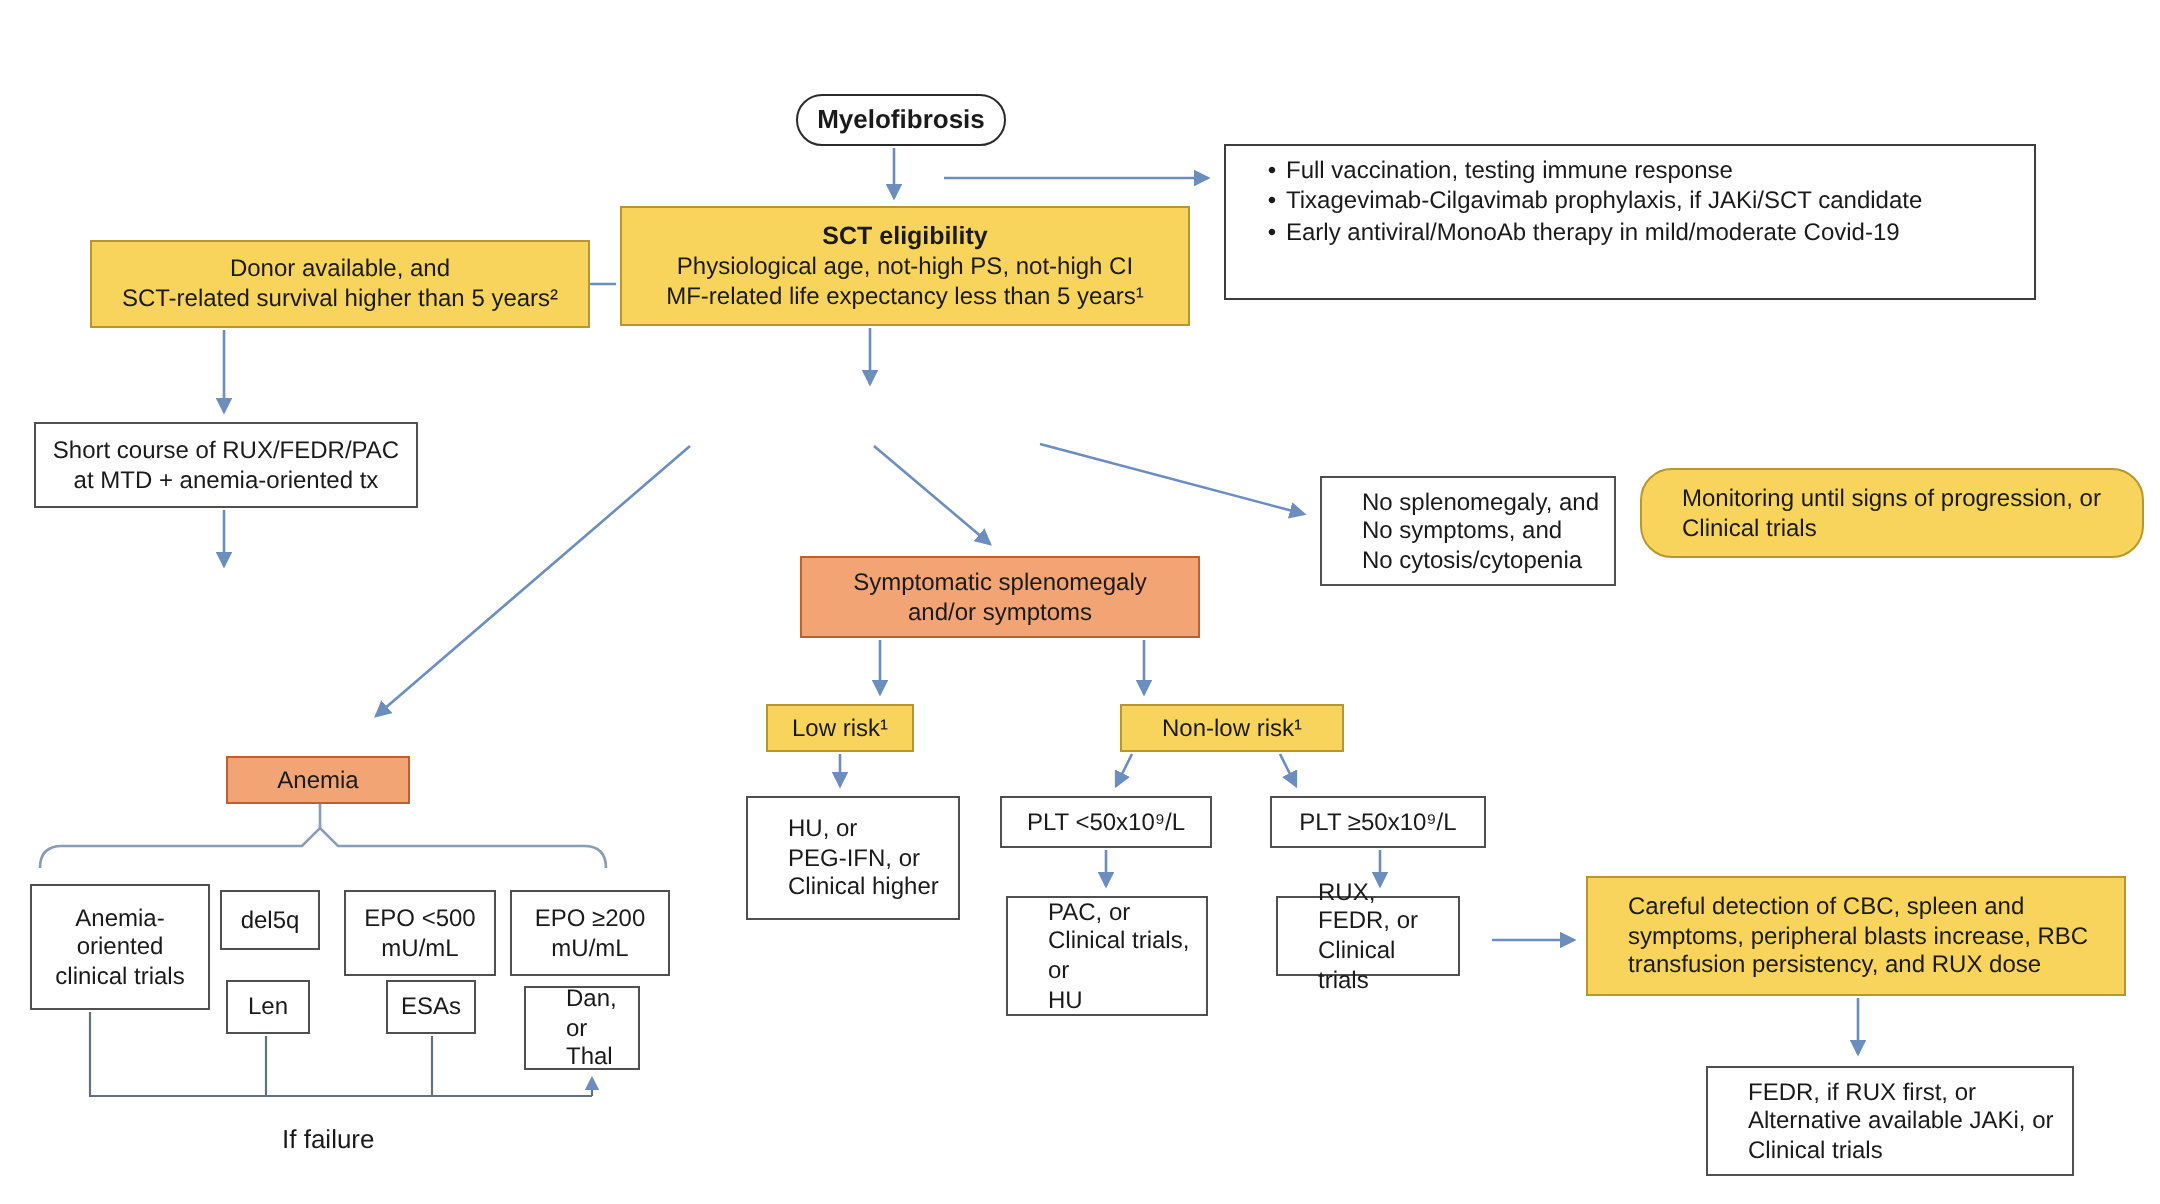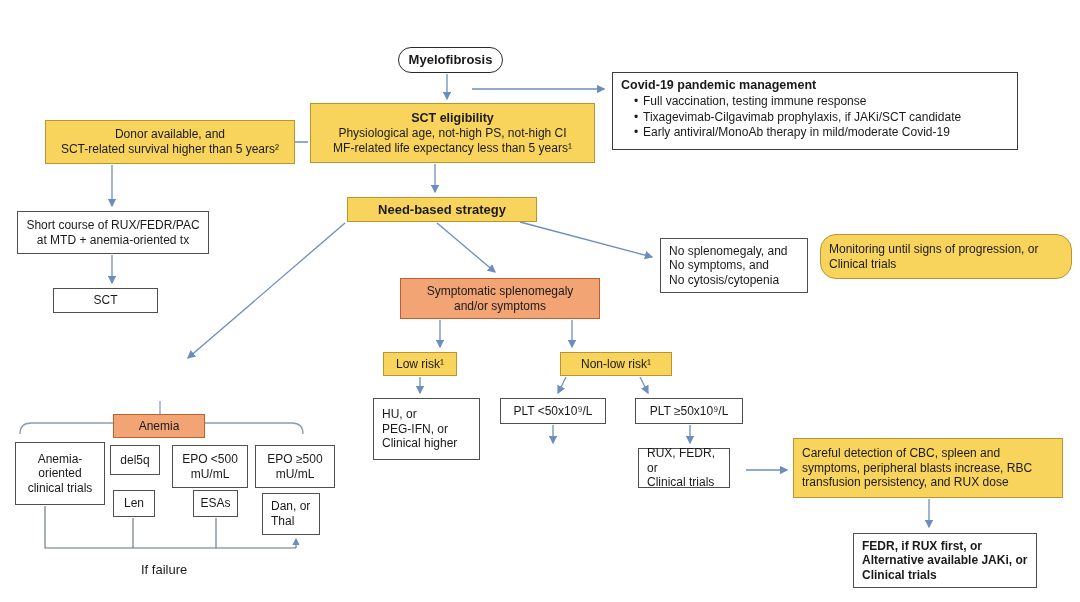--- a/index.html
+++ b/index.html
@@ -9,21 +9,21 @@
     --arrow:#6C8EBF; --bracket:#8A9BB4; --connector:#63707E;
   }
   html,body{margin:0;padding:0;}
   body{font-family:"Liberation Sans",sans-serif;background:#fff;}
   .canvas{position:relative;width:1080px;height:602px;background:#fff;overflow:hidden;}
   .wires{position:absolute;left:0;top:0;z-index:0;}
   .node{position:absolute;z-index:1;box-sizing:border-box;display:flex;flex-direction:column;
         justify-content:center;font-size:12px;line-height:1.22;color:#1a1a1a;
         white-space:pre-line;background:var(--white-fill);border:1.4px solid var(--box-border);}
   .center{text-align:center;align-items:center;}
-  .left{text-align:left;padding-left:8px;padding-right:6px;}
+  .left{text-align:left;padding-left:20px;padding-right:6px;}
   .yellow{background:var(--yellow-fill);border:1.4px solid var(--yellow-border);}
   .orange{background:var(--orange-fill);border:1.4px solid var(--orange-border);}
   .title13{font-size:13px;font-weight:bold;}
   .covid-box{justify-content:flex-start;padding:5px 8px;white-space:normal;}
   .covid-title{font-weight:bold;font-size:12.5px;margin-bottom:1px;}
   .bullet-line{display:flex;font-size:12px;line-height:1.28;}
   .bullet{width:14px;text-align:center;flex:0 0 auto;margin-left:8px;}
   .bullet-text{flex:1;}
   .sct-title{font-weight:bold;font-size:12.5px;}
   .free-label{position:absolute;z-index:1;font-size:13px;color:#1a1a1a;}
@@ -64,21 +64,20 @@
     <path class="bracket" d="M20,434 Q20,423 31,423 L151,423 L160,414 L169,423 L292,423 Q303,423 303,434"></path>
     <path class="connector" d="M45,506 L45,548 L296,548"></path>
     <path class="connector" d="M133,518 L133,548"></path>
     <path class="connector" d="M216,518 L216,548"></path>
     <path class="connector" marker-end="url(#arr)" d="M296,548 L296,539"></path>
   </svg>
 
   <div class="node center title13" style="left:398px;top:47px;width:105px;height:26px;border-width:1.8px;border-color:#2a2a2a;border-radius:13px;">Myelofibrosis</div>
 
   <div class="node covid-box" style="left:612px;top:72px;width:406px;height:78px;border-color:#3d3d3d;">
-    <div class="covid-title">Covid-19 pandemic management</div>
     <div class="bullet-line">
       <span class="bullet">•</span>
       <span class="bullet-text">Full vaccination, testing immune response</span>
     </div>
     <div class="bullet-line">
       <span class="bullet">•</span>
       <span class="bullet-text">Tixagevimab-Cilgavimab prophylaxis, if JAKi/SCT candidate</span>
     </div>
     <div class="bullet-line">
       <span class="bullet">•</span>
@@ -91,23 +90,21 @@
     <div>Physiological age, not-high PS, not-high CI
 MF-related life expectancy less than 5 years¹</div>
   </div>
 
   <div class="node yellow center" style="left:8px;top:120px;width:250px;height:44px;margin-left:37px;">Donor available, and
 SCT-related survival higher than 5 years²</div>
 
   <div class="node center" style="left:17px;top:211px;width:192px;height:43px;">Short course of RUX/FEDR/PAC
 at MTD + anemia-oriented tx</div>
 
-  <div class="node center" style="left:53px;top:288px;width:105px;height:25px;">SCT</div>
 
-  <div class="node yellow center title13" style="left:347px;top:197px;width:190px;height:25px;">Need-based strategy</div>
 
   <div class="node left" style="left:660px;top:238px;width:148px;height:55px;">No splenomegaly, and
 No symptoms, and
 No cytosis/cytopenia</div>
 
   <div class="node yellow left" style="left:820px;top:234px;width:252px;height:45px;border-radius:16px;">Monitoring until signs of progression, or
 Clinical trials</div>
 
   <div class="node orange center" style="left:400px;top:278px;width:200px;height:41px;">Symptomatic splenomegaly
 and/or symptoms</div>
@@ -117,42 +114,45 @@
   <div class="node yellow center" style="left:560px;top:352px;width:112px;height:24px;">Non-low risk¹</div>
 
   <div class="node left" style="left:373px;top:398px;width:107px;height:62px;">HU, or
 PEG-IFN, or
 Clinical higher</div>
 
   <div class="node center" style="left:500px;top:398px;width:106px;height:26px;">PLT &lt;50x10⁹/L</div>
 
   <div class="node center" style="left:635px;top:398px;width:108px;height:26px;">PLT ≥50x10⁹/L</div>
 
+  <div class="node left" style="left:503px;top:448px;width:101px;height:60px;">PAC, or
+Clinical trials, or
+HU</div>
 
   <div class="node left" style="left:638px;top:448px;width:92px;height:40px;">RUX, FEDR, or
 Clinical trials</div>
 
   <div class="node yellow left" style="left:793px;top:438px;width:270px;height:60px;white-space:normal;">Careful detection of CBC, spleen and symptoms, peripheral blasts increase, RBC transfusion persistency, and RUX dose</div>
 
-  <div class="node left" style="left:853px;top:533px;width:184px;height:55px;font-weight:bold;">FEDR, if RUX first, or
+  <div class="node left" style="left:853px;top:533px;width:184px;height:55px;">FEDR, if RUX first, or
 Alternative available JAKi, or
 Clinical trials</div>
 
-  <div class="node orange center" style="left:113px;top:378px;width:92px;height:24px;margin-top:36px;">Anemia</div>
+  <div class="node orange center" style="left:113px;top:378px;width:92px;height:24px;">Anemia</div>
 
   <div class="node center" style="left:15px;top:442px;width:90px;height:63px;">Anemia-
 oriented
 clinical trials</div>
 
   <div class="node center" style="left:110px;top:445px;width:50px;height:30px;">del5q</div>
 
   <div class="node center" style="left:172px;top:445px;width:76px;height:43px;">EPO &lt;500
 mU/mL</div>
 
-  <div class="node center" style="left:255px;top:445px;width:80px;height:43px;">EPO ≥500
+  <div class="node center" style="left:255px;top:445px;width:80px;height:43px;">EPO ≥200
 mU/mL</div>
 
   <div class="node center" style="left:113px;top:490px;width:42px;height:27px;">Len</div>
 
   <div class="node center" style="left:193px;top:490px;width:45px;height:27px;">ESAs</div>
 
   <div class="node left" style="left:262px;top:493px;width:58px;height:42px;">Dan, or
 Thal</div>
 
   <div class="free-label" style="left:141px;top:562px;">If failure</div>

